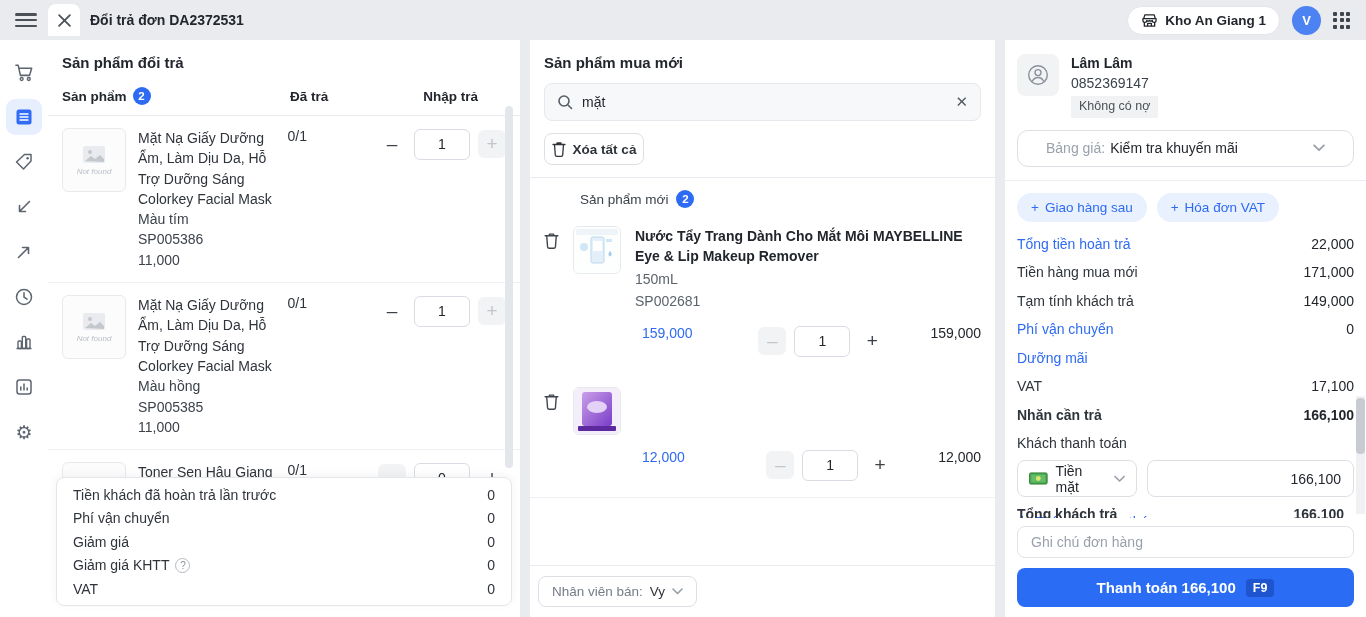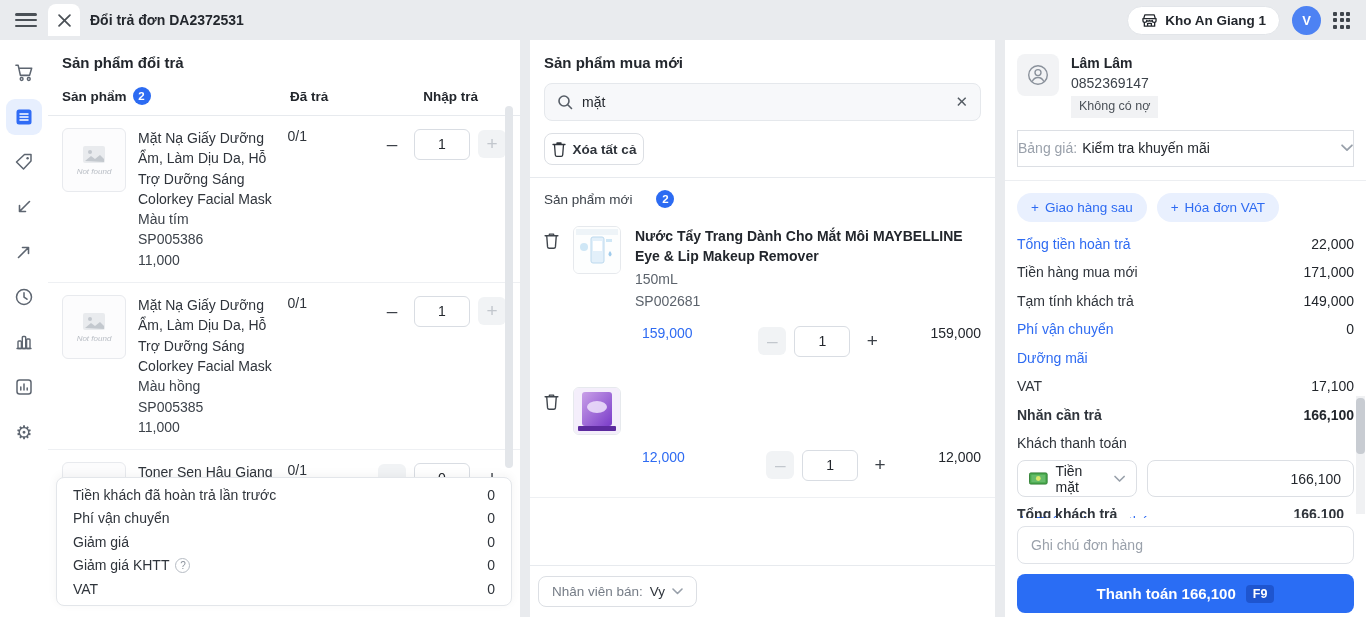--- a/index.html
+++ b/index.html
@@ -56,21 +56,21 @@
   .sum-row .lbl { display:flex; align-items:center; gap:6px; }
   .sum-row .val { margin-left:auto; color:#2f343b; }
   .help-circ { width:15px; height:15px; border:1px solid #b6bcc4; border-radius:50%; color:#8b929c; font-size:10px; display:inline-flex; align-items:center; justify-content:center; cursor:pointer; }
 
   
   .search-wrap { margin:2px 14px 12px; height:38px; background:#f7f8fa; border:1px solid #e5e8ec; border-radius:8px; display:flex; align-items:center; padding:0 12px; gap:9px; }
   .search-wrap input { border:none; background:transparent; outline:none; flex:1; font-size:14px; font-family:inherit; color:#23272d; }
   .clear-x { color:#555c64; font-size:15px; cursor:pointer; }
   .clear-all-btn { margin:0 14px 12px; height:32px; width:100px; border:1px solid #dcdfe4; border-radius:8px; background:#fff; display:inline-flex; align-items:center; justify-content:center; gap:7px; font-size:13.5px; font-weight:bold; color:#2f343b; cursor:pointer; }
   .mid-divider { border-top:1px solid #e7eaee; margin:0; }
-  .list-label { display:flex; align-items:center; gap:24px; padding:12px 14px 6px; color:#3c424a; font-size:13.5px; }
+  .list-label { display:flex; align-items:center; gap:8px; padding:12px 14px 6px; color:#3c424a; font-size:13.5px;margin-left:36px; }
   .buy-row { display:flex; padding:12px 14px 6px; }
   .trash-btn { margin-top:6px; cursor:pointer; flex-shrink:0; }
   .buy-thumb { width:48px; height:48px; border:1px solid #e6e9ed; border-radius:6px; margin-left:14px; overflow:hidden; flex-shrink:0; }
   .buy-info { margin-left:14px; flex:1; line-height:1.45; }
   .buy-title { font-weight:bold; color:#22262c; }
   .buy-meta { color:#5c636c; margin-top:2px; }
   .warn-box { display:inline-block; border:3px solid #ee2f1e; border-radius:2px; padding:2px 6px; margin-top:4px; color:#ed8a50; }
   .buy-price-row { display:flex; align-items:flex-start; padding:8px 14px 14px 112px;gap:44px; }
   .price-link { color:#2e6bf2; cursor:pointer; width:118px; }
   .buy-price-row .stepper { margin-left:0; }
@@ -80,21 +80,21 @@
   .seller-btn b { color:#2f343b; font-weight:normal; }
 
   
   #panel-pay { padding:14px 12px 0; }
   .cust { display:flex; }
   .cust-avatar { width:42px; height:42px; background:#f2f3f5; border-radius:8px; display:flex; align-items:center; justify-content:center; }
   .cust-info { margin-left:12px; line-height:1.4; }
   .cust-name { font-weight:bold; }
   .cust-phone { color:#3c424a; }
   .debt-badge { display:inline-block; background:#f1f2f4; color:#4b5158; border-radius:0; font-size:12.5px; padding:2px 8px; margin-top:3px; }
-  .pricebook { margin-top:12px; height:37px; border:1px solid #dcdfe4; border-radius:0; display:flex; align-items:center; padding:0 0; cursor:pointer; }
+  .pricebook { margin-top:12px; height:37px; border:1px solid #dcdfe4; border-radius:11px; display:flex; align-items:center; padding:0 28px; cursor:pointer; }
   .pricebook .ph { color:#9aa1ab; }
   .pricebook .val { margin-left:5px; color:#23272d; }
   .pricebook svg { margin-left:auto; }
   .pay-divider { border-top:1px solid #eceef1; margin:13px -12px 0; }
   .pills { display:flex; gap:10px; margin-top:12px; }
   .pill { background:#e9f0fe; color:#2e6bf2; border-radius:15px; height:29px; display:inline-flex; align-items:center; gap:6px; padding:0 14px; font-size:13.5px; cursor:pointer; }
   .tot-row { display:flex; align-items:center; height:28.5px; }
   .tot-row .lbl { color:#2f343b; }
   .tot-row .lbl.link { color:#2e6bf2; cursor:pointer; }
   .tot-row .val { margin-left:auto; color:#22262c; }
@@ -103,21 +103,21 @@
   .pay-label { margin-top:6px; color:#2f343b; }
   .pay-method-row { display:flex; gap:10px; margin-top:9px; }
   .method-select { width:168px; height:37px; border:1px solid #dcdfe4; border-radius:8px; display:flex; align-items:center; gap:8px; padding:0 11px; cursor:pointer; }
   .method-select svg.chev { margin-left:auto; }
   .amount-input { flex:1; height:37px; border:1px solid #dcdfe4; border-radius:8px; text-align:right; padding:0 12px; font-size:14px; font-family:inherit; color:#23272d; }
   .add-method { display:flex; align-items:center; gap:8px; color:#2e6bf2; margin-top:14px; cursor:pointer; }
   .add-method .plus { font-size:18px; }
   .clipped-row { position:absolute; left:12px; right:22px; top:466px; height:14px; overflow:hidden; display:flex; font-weight:bold; color:#2f343b; }
   .clipped-row .val { margin-left:auto; }
   .bottom-box { position:absolute; left:0; right:0; top:478px; height:99px; background:#fff; padding:8px 12px 0; }
-  .note-input { width:100%; height:38px; border:1px solid #e0e3e8; border-radius:8px; padding:0 13px; font-size:14px; font-family:inherit; color:#23272d; }
+  .note-input { width:100%; height:32px; border:1px solid #e0e3e8; border-radius:8px; padding:0 13px; font-size:14px; font-family:inherit; color:#23272d; }
   .note-input::placeholder { color:#9aa1ab; }
   .pay-btn { margin-top:10px; width:100%; height:39px; background:#2a6df4; border:none; border-radius:8px; color:#fff; font-size:15px; font-weight:bold; font-family:inherit; display:flex; align-items:center; justify-content:center; gap:10px; cursor:pointer; }
   .f9-badge { background:#1e55cf; border-radius:4px; font-size:12.5px; padding:2px 7px; font-weight:bold; }
   .right-scrollbar-track { position:absolute; right:1px; top:356px; width:9px; height:118px; background:#f0f1f3; }
   .right-scrollbar-thumb { position:absolute; right:1px; top:358px; width:9px; height:56px; background:#c8ccd2; border-radius:4px; cursor:pointer; }
 
   svg { display:block; }
 </style>
 </head>
 <body>

